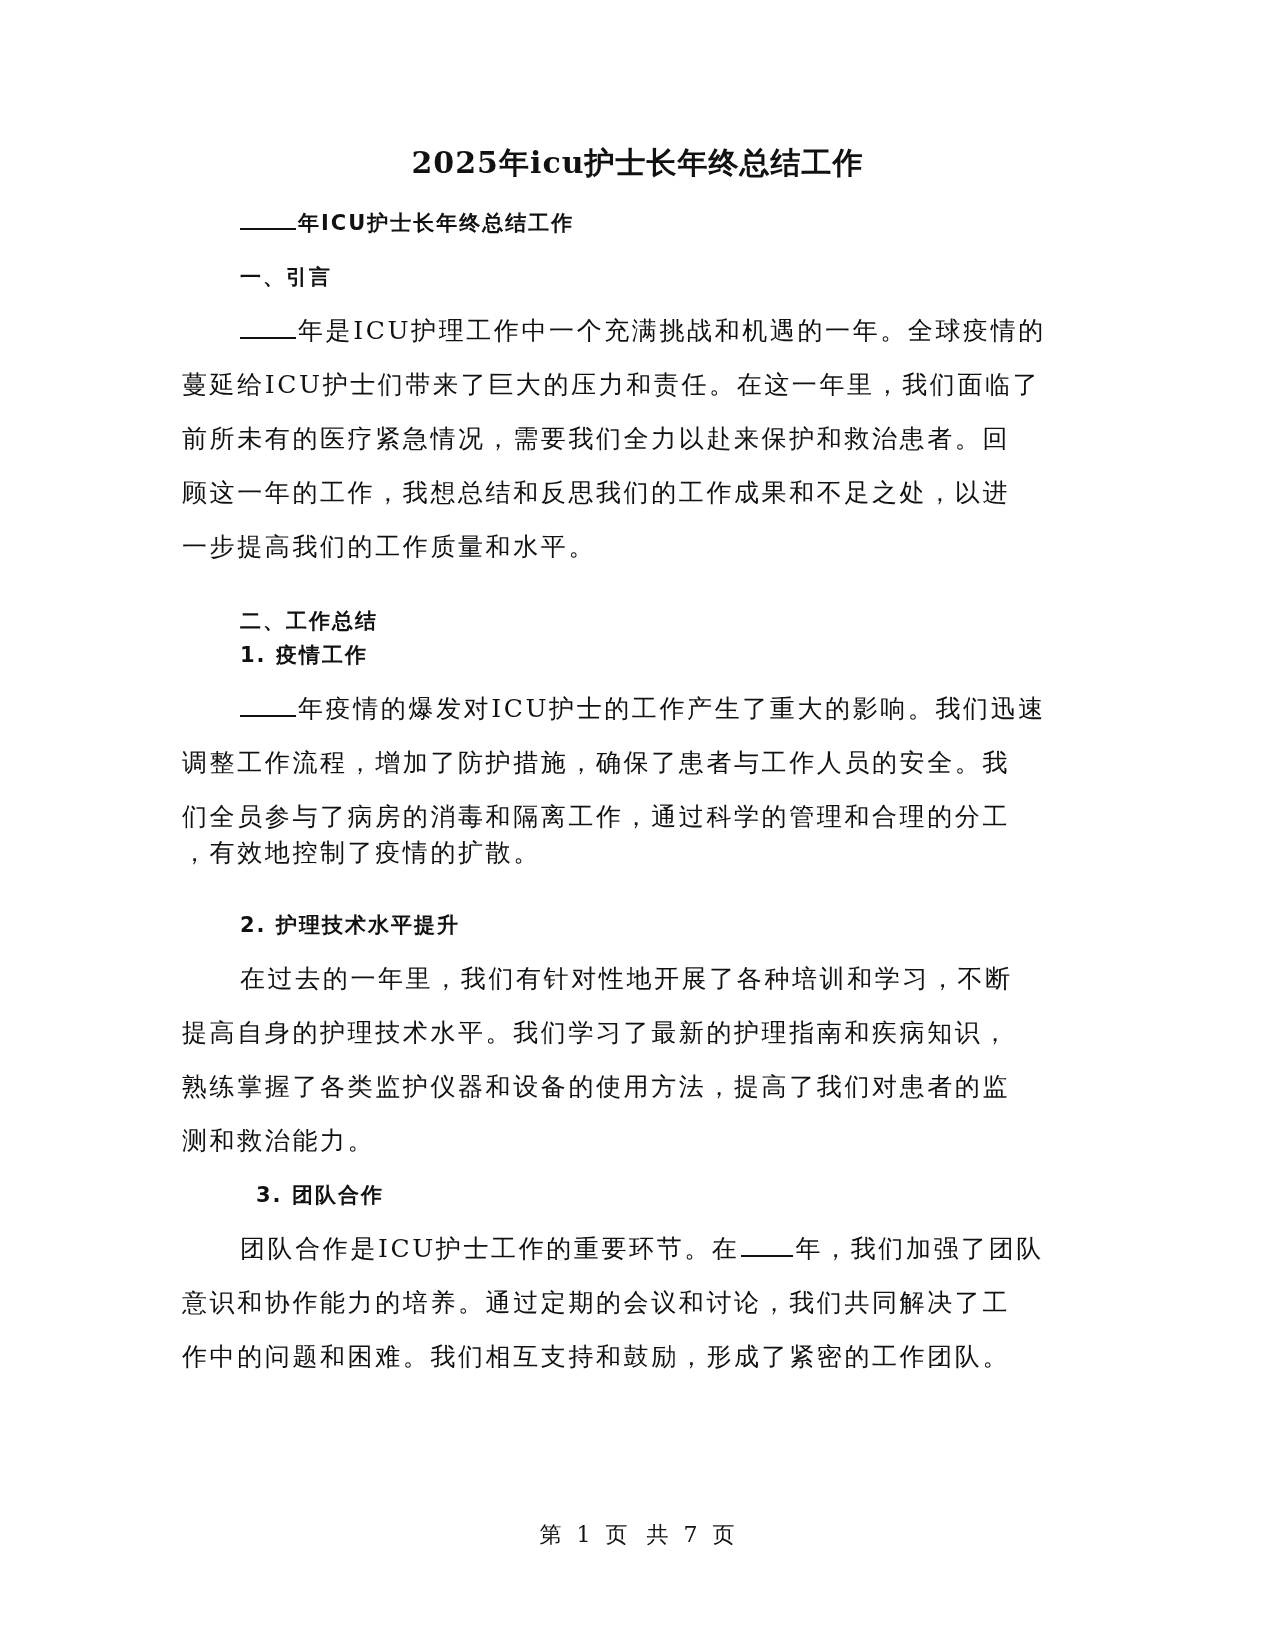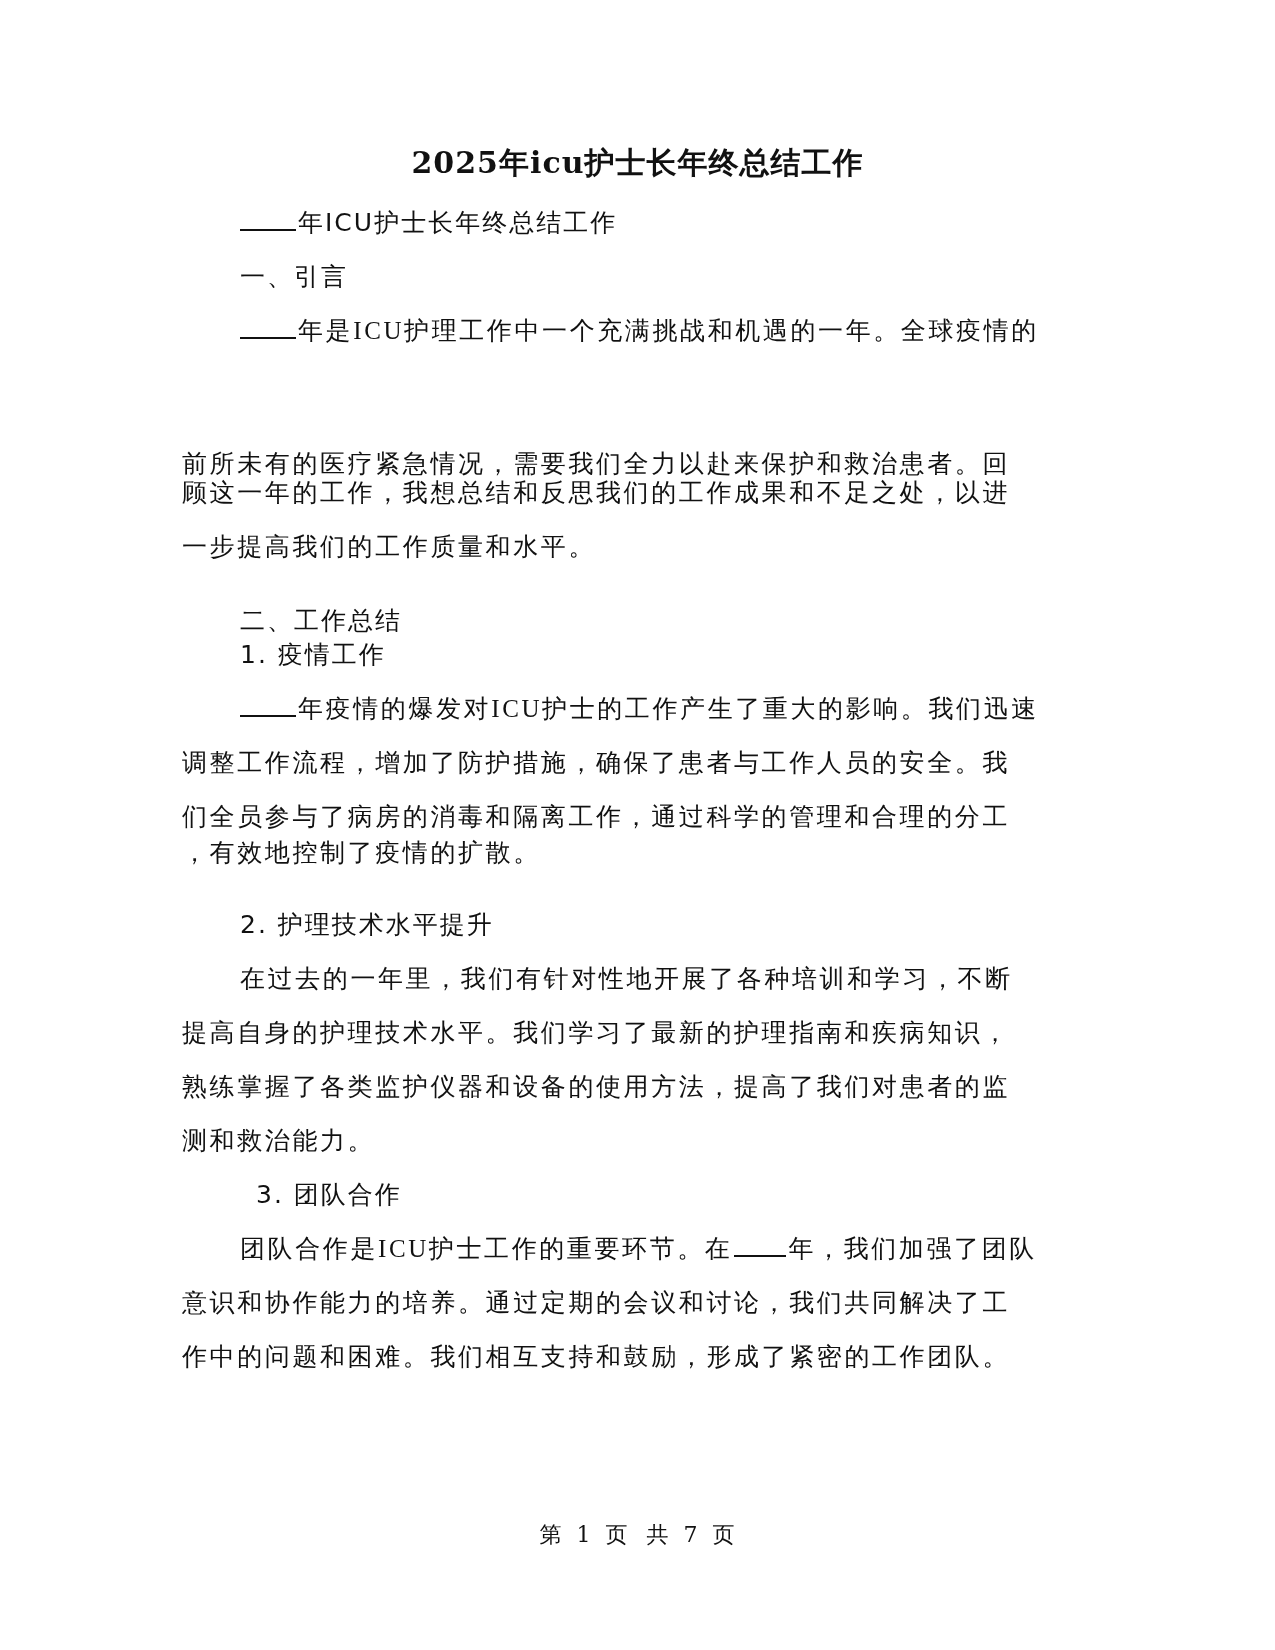--- a/index.html
+++ b/index.html
@@ -34,25 +34,25 @@
     white-space: nowrap;
   }
   .line {
     position: absolute;
     left: 182px;
     font-size: 25px;
     line-height: 34px;
     white-space: nowrap;
     letter-spacing: 2.6px;
   }
-  .indent { left: 240px; font-family: Liberation Serif, serif; }
+  .indent { left: 240px; }
   .heading {
     font-family: "DejaVu Sans", "Liberation Sans", sans-serif;
-    font-weight: normal;
-    font-size: 25px;
+    font-weight: bold;
+    font-size: 21px;
     letter-spacing: 2px;
   }
   .blank {
     display: inline-block;
     width: 56px;
     border-bottom: 2px solid #111;
     height: 22px;
     vertical-align: baseline;
     margin-right: 2px;
   }
@@ -86,21 +86,22 @@
 
   <div class="line indent heading" style="top:206px;">
     <span class="blank"></span><span>年ICU护士长年终总结工作</span>
   </div>
 
   <div class="line indent heading" style="top:260px;">一、引言</div>
 
   <div class="line indent" style="top:314px;">
     <span class="blank"></span><span>年是ICU护理工作中一个充满挑战和机遇的一年。全球疫情的</span>
   </div>
-  <div class="line" style="top:422px;margin-top:25px;">前所未有的医疗紧急情况，需要我们全力以赴来保护和救治患者。回</div>
+  <div class="line" style="top:368px;">蔓延给ICU护士们带来了巨大的压力和责任。在这一年里，我们面临了</div>
+  <div class="line" style="top:422px;">前所未有的医疗紧急情况，需要我们全力以赴来保护和救治患者。回</div>
   <div class="line" style="top:476px;">顾这一年的工作，我想总结和反思我们的工作成果和不足之处，以进</div>
   <div class="line" style="top:530px;">一步提高我们的工作质量和水平。</div>
 
   <div class="line indent heading" style="top:584px;margin-top:20px;">二、工作总结</div>
 
   <div class="line indent heading" style="top:638px;">1. 疫情工作</div>
 
   <div class="line indent" style="top:692px;">
     <span class="blank"></span><span>年疫情的爆发对ICU护士的工作产生了重大的影响。我们迅速</span>
   </div>

